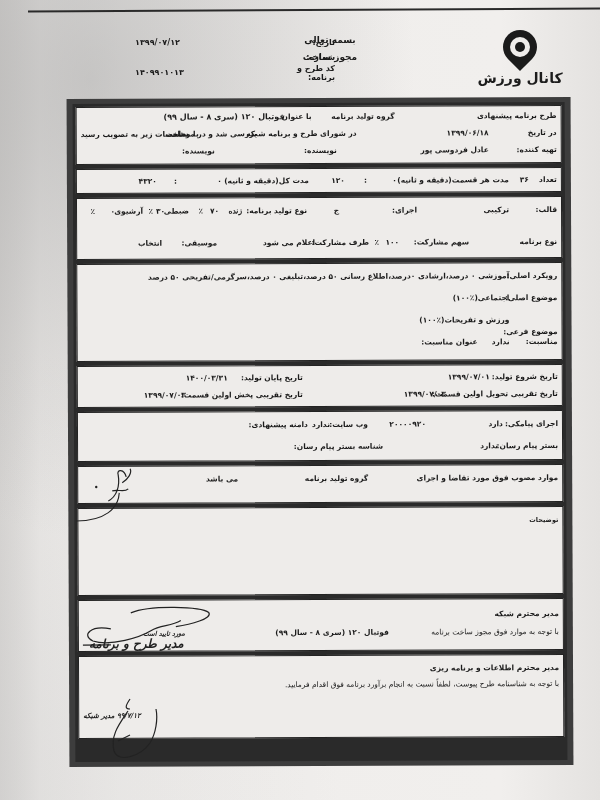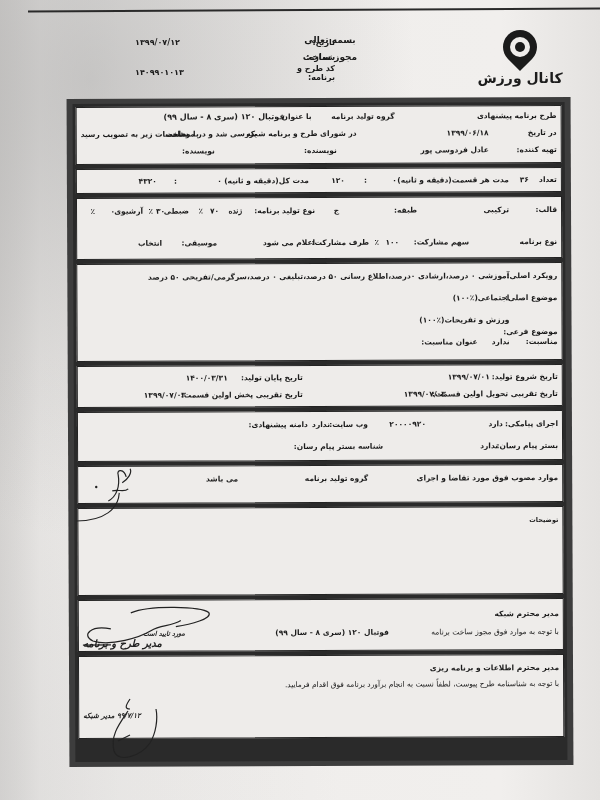--- a/index.html
+++ b/index.html
@@ -149,23 +149,23 @@
       <span class="cell" style="right:335px;">۰</span>
       <span class="cell" style="right:380px;">:</span>
       <span class="cell" style="right:400px;">۴۳۲۰</span>
     </div>
   </div>
 
   <div class="section s3">
     <div class="abs-line" style="top:6px;">
       <span class="cell" style="right:0;">قالب:</span>
       <span class="cell" style="right:48px;">ترکیبی</span>
-      <span class="cell" style="right:140px;">طبقه:</span>
+      <span class="cell" style="right:140px;">اجرای:</span>
       <span class="cell" style="right:218px;">ج</span>
-      <span class="cell" style="right:242px;margin-left:40px;">نوع تولید برنامه:</span>
+      <span class="cell" style="right:250px;margin-left:40px;">نوع تولید برنامه:</span>
       <span class="cell" style="right:315px;font-family:Liberation Serif, serif;">زنده</span>
       <span class="cell" style="right:338px;">۷۰</span>
       <span class="cell" style="right:354px;">٪</span>
       <span class="cell" style="right:368px;">ضبطی</span>
       <span class="cell" style="right:392px;">۳۰</span>
       <span class="cell" style="right:404px;">٪</span>
       <span class="cell" style="right:414px;">آرشیوی</span>
       <span class="cell" style="right:442px;">۰</span>
       <span class="cell" style="right:462px;">٪</span>
     </div>
@@ -259,21 +259,21 @@
   </div>
 
   <div class="section s9">
     <div class="abs-line" style="top:8px;">
       <span class="cell" style="right:0;">مدیر محترم شبکه</span>
     </div>
     <div class="abs-line" style="top:26px;">
       <span class="cell" style="right:0; font-weight:normal;">با توجه به موارد فوق مجوز ساخت برنامه</span>
       <span class="cell" style="right:170px;">فوتبال ۱۲۰ (سری ۸ - سال ۹۹)</span>
       <span class="cell handwrite" style="left:60px; font-size:6.5px;">مورد تایید است</span>
-      <span class="cell handwrite" style="left:0px; top:10px; font-size:10px;">مدیر طرح و برنامه</span>
+      <span class="cell handwrite" style="left:6px; top:10px; font-size:12px;">مدیر طرح و برنامه</span>
     </div>
     <div class="sig" style="left:2px; top:4px;">
       <svg width="130" height="46" viewBox="0 0 130 46">
         <path d="M50 8 C 70 0, 120 2, 128 8 C 132 14, 110 20, 95 22 M 30 24 C 10 20, 0 30, 12 36 C 30 42, 60 32, 70 26 C 80 20, 90 22, 100 16" stroke="#222" stroke-width="1.2" fill="none"></path>
         <path d="M2 40 L 30 40" stroke="#222" stroke-width="1.2"></path>
       </svg>
     </div>
   </div>
 
   <div class="section s10">

